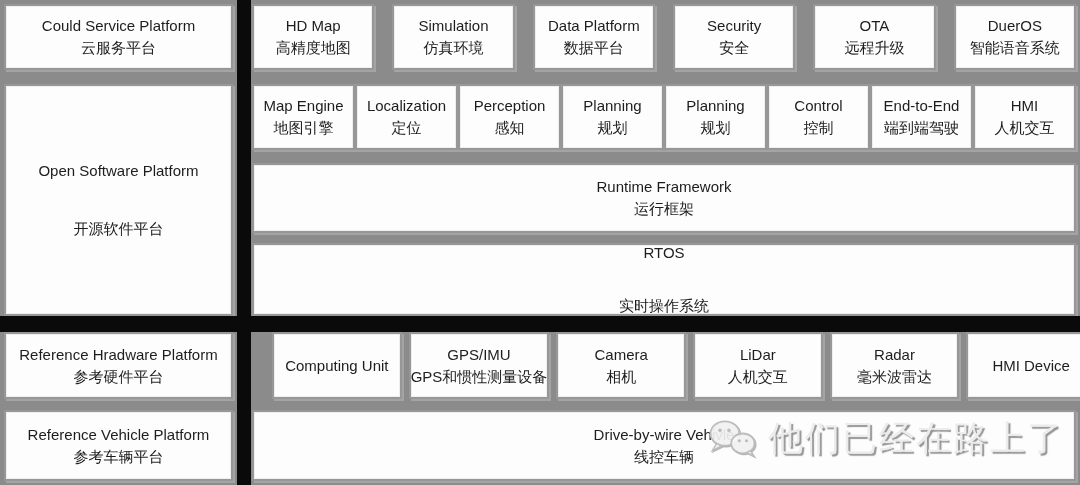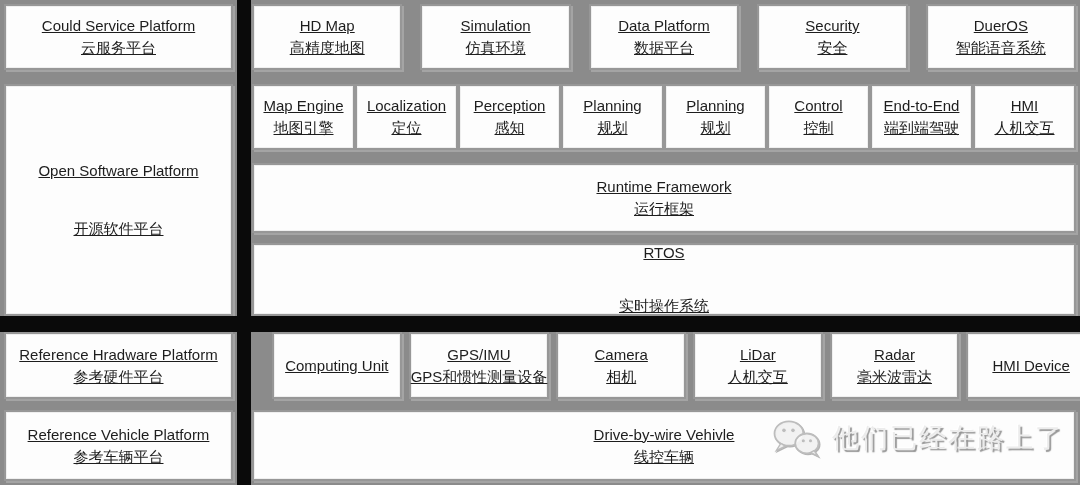--- a/index.html
+++ b/index.html
@@ -27,21 +27,20 @@
     background:#fdfdfd;
     border:2px solid #979797;
     box-shadow:2px 2px 0 rgba(255,255,255,0.22), inset 0 0 0 1px #efefef;
     display:flex;flex-direction:column;
     align-items:center;justify-content:center;
     text-align:center;
     color:#1d1d1d;
     box-sizing:border-box;
     line-height:22px;
     font-size:15px;
-    text-decoration:underline;
   }
   .box .en{white-space:nowrap;}
   .box .zh{white-space:nowrap;}
   
   .cell-left{position:absolute;left:4px;width:229px;}
   .lc-cloud{top:4px;height:66px;}
   .lc-software{top:84px;height:232px;gap:36px;}
   .lc-hardware{top:332px;height:67px;}
   .lc-vehicle{top:410px;height:71px;}
   
@@ -61,21 +60,21 @@
   .hw-lidar{flex:0.95;}
   .hw-radar{flex:1.02;}
   .hw-hmi{flex:0.95;text-align:center;}
   .hw-blackbox{flex:0.97;}
   
   .watermark{
     position:absolute;top:416px;right:16px;height:44px;
     display:flex;align-items:center;gap:8px;z-index:9;
   }
   .watermark-text{
-    font-size:27px;
+    font-size:35px;
     letter-spacing:2px;
     color:#ececec;
     text-shadow:2px 2px 1px rgba(130,130,130,0.85), -1px -1px 0 rgba(255,255,255,0.9);
     white-space:nowrap;
   }
   .wm-icon{display:block;filter:drop-shadow(1px 1px 0 rgba(130,130,130,0.6));}
 </style>
 </head>
 <body>
 
@@ -110,20 +109,24 @@
       <span class="en">Simulation</span>
       <span class="zh">仿真环境</span>
     </div>
     <div class="box">
       <span class="en">Data Platform</span>
       <span class="zh">数据平台</span>
     </div>
     <div class="box">
       <span class="en">Security</span>
       <span class="zh">安全</span>
+    </div>
+    <div class="box">
+      <span class="en">OTA</span>
+      <span class="zh">远程升级</span>
     </div>
     <div class="box">
       <span class="en">DuerOS</span>
       <span class="zh">智能语音系统</span>
     </div>
   </div>
 
   <div class="row row-modules">
     <div class="box">
       <span class="en">Map Engine</span>

